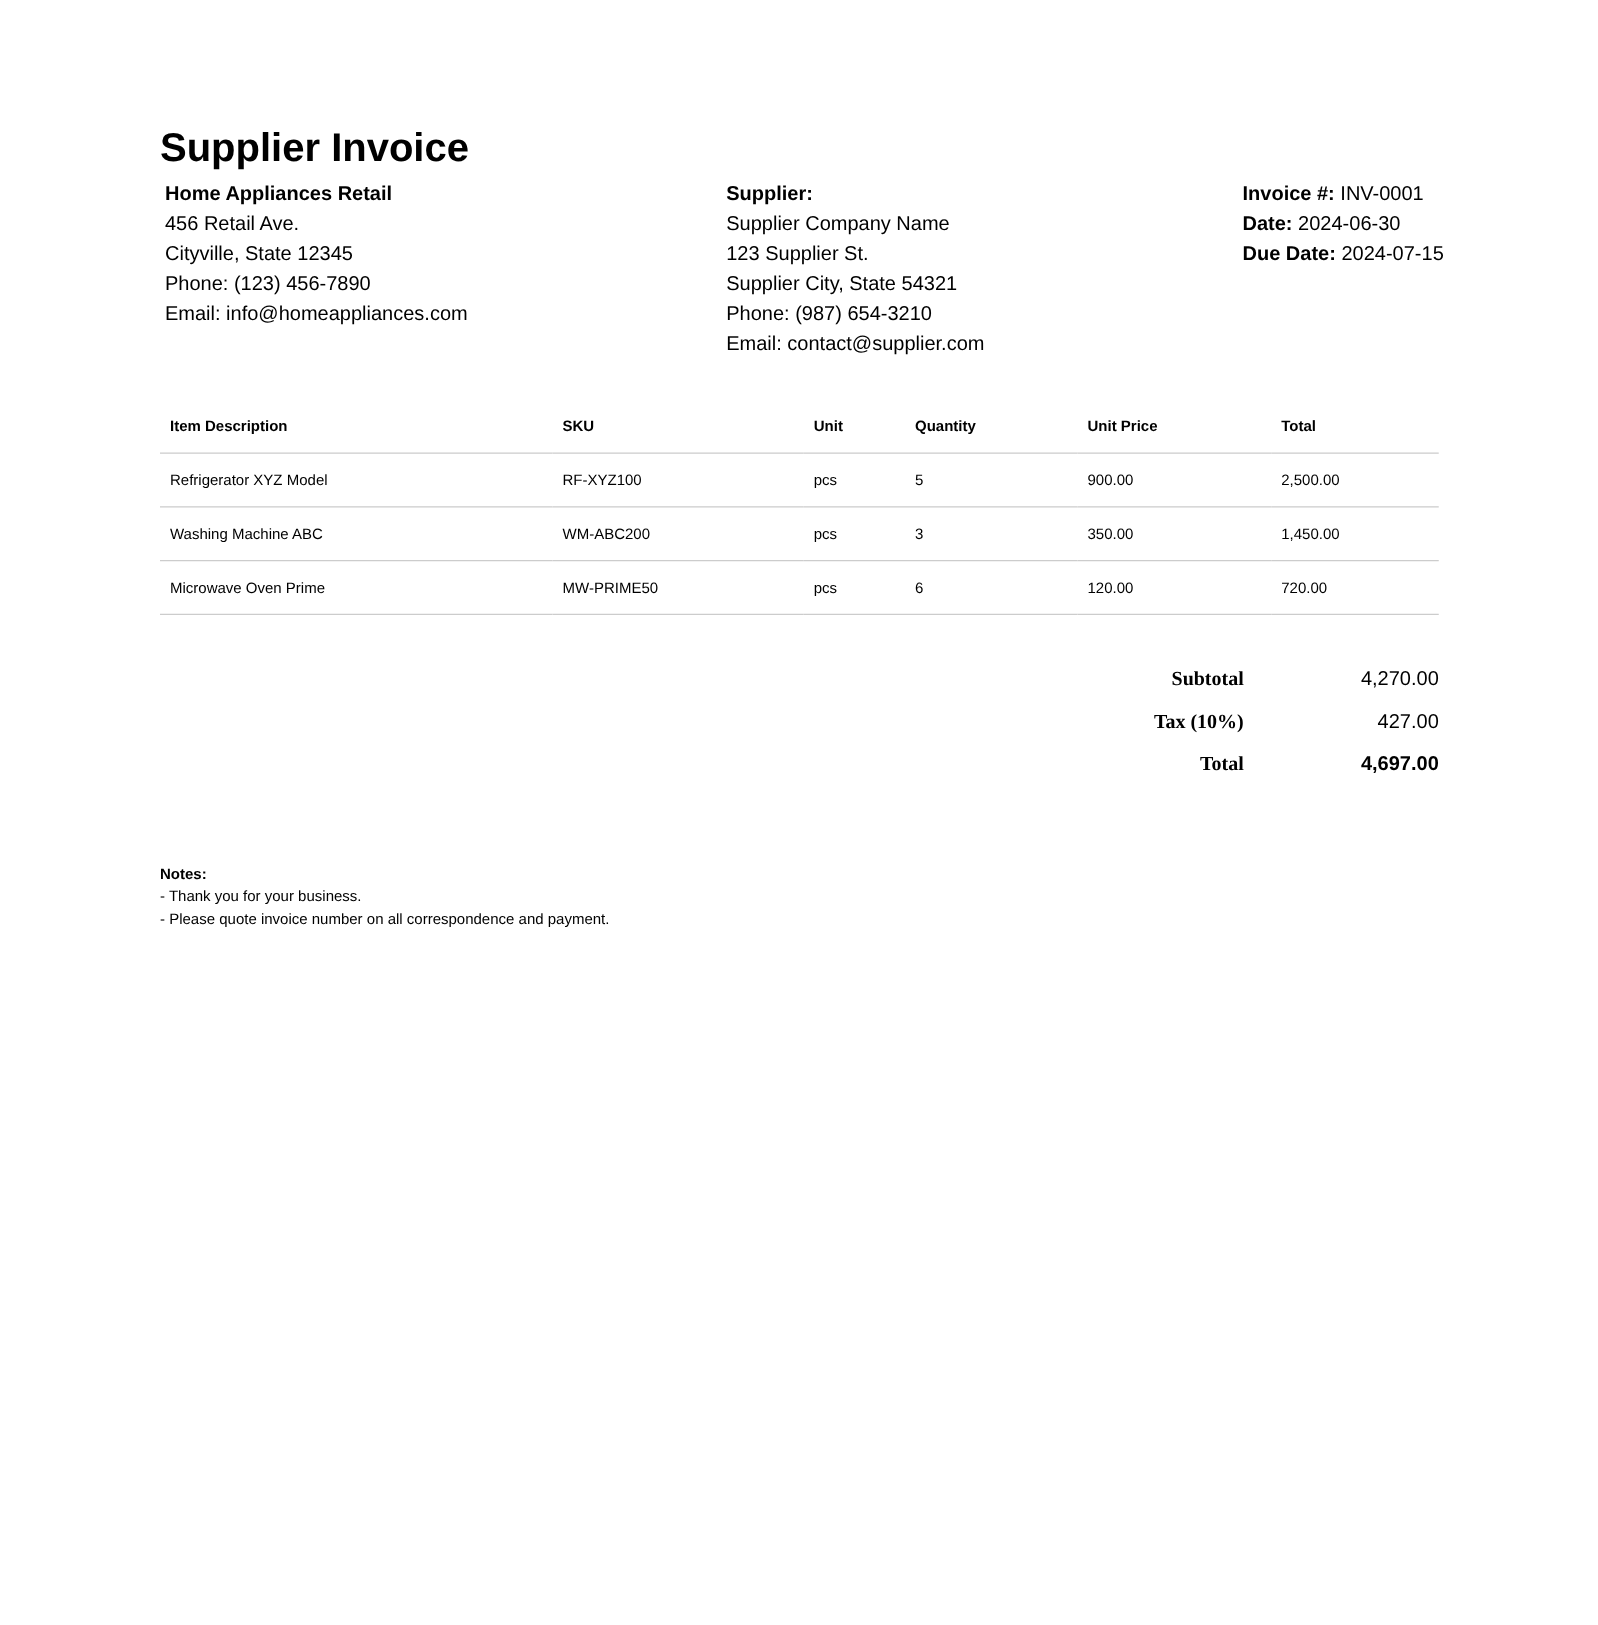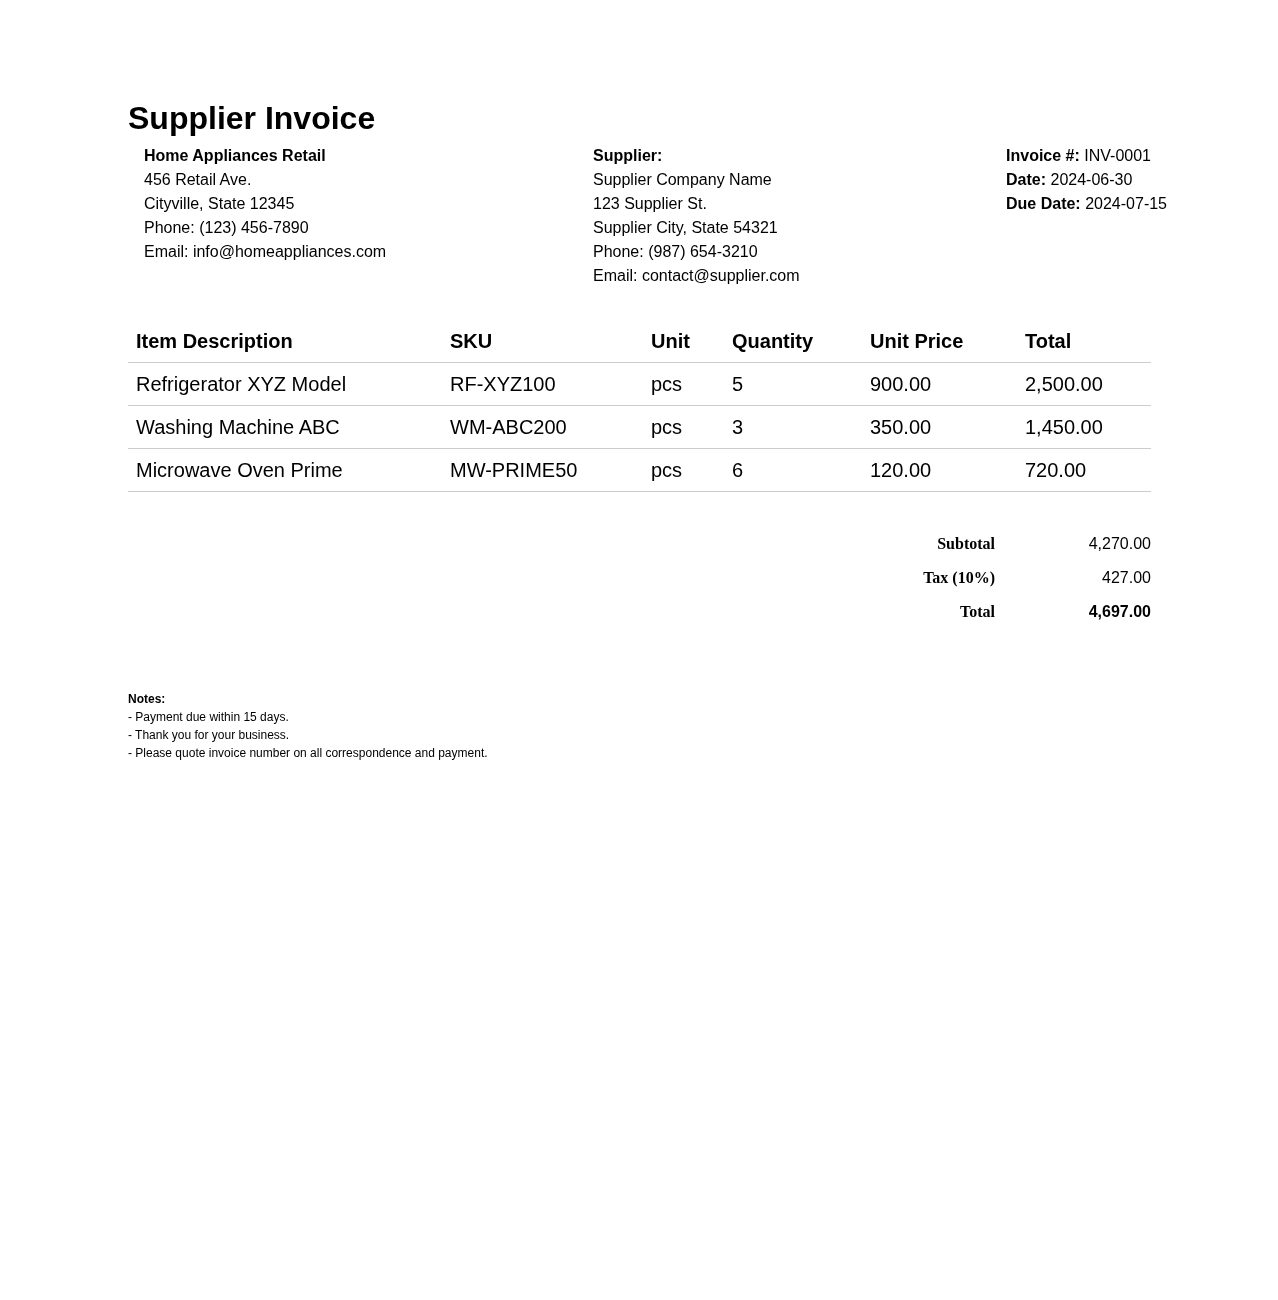--- a/index.html
+++ b/index.html
@@ -8,31 +8,31 @@
       font-family: "Liberation Sans", sans-serif;
       color: #000;
       font-size: 16px;
       position: relative;
     }
     .page { position: absolute; left: 128px; top: 0; width: 1023px; }
     h1 {
       margin: 0; position: absolute; top: 98px; left: 0;
       font-size: 32px; font-weight: bold; line-height: 40px;
     }
-    .header-row { position: absolute; top: 144px; left: 16px; width: 1023px; height: 150px; }
+    .header-row { position: absolute; top: 144px; left: 4px; width: 1023px; height: 150px; }
     .col { position: absolute; top: 0; line-height: 24px; font-size: 16px; }
     .col.left { left: 0; }
     .col.mid { left: 449px; }
     .col.right { right: 0; }
     .col div { white-space: nowrap; }
     .bold { font-weight: bold; }
 
     table.items {
       position: absolute; top: 320px; left: 0; width: 1023px;
-      border-collapse: collapse; font-size: 20px;
+      border-collapse: collapse; font-size: 12px;
     }
     table.items th, table.items td {
       text-align: left; padding: 0 8px; height: 42px;
       border-bottom: 1px solid #cccccc;
     }
     table.items th { font-weight: bold; }
 
     .totals { position: absolute; top: 527px; right: 0; }
     .totals table { border-collapse: collapse; font-size: 16px; }
     .totals td { height: 34px; padding: 0; }
@@ -132,17 +132,16 @@
       <tr class="grand">
         <td class="lbl">Total</td>
         <td class="val">4,697.00</td>
       </tr>
     </tbody>
       </table>
   </div>
 
   <div class="notes">
     <div class="bold">Notes:</div>
-    <div>- Payment due within 15 days.</div>
     <div>- Thank you for your business.</div>
     <div>- Please quote invoice number on all correspondence and payment.</div>
   </div>
 </div>
 
 </body></html>

